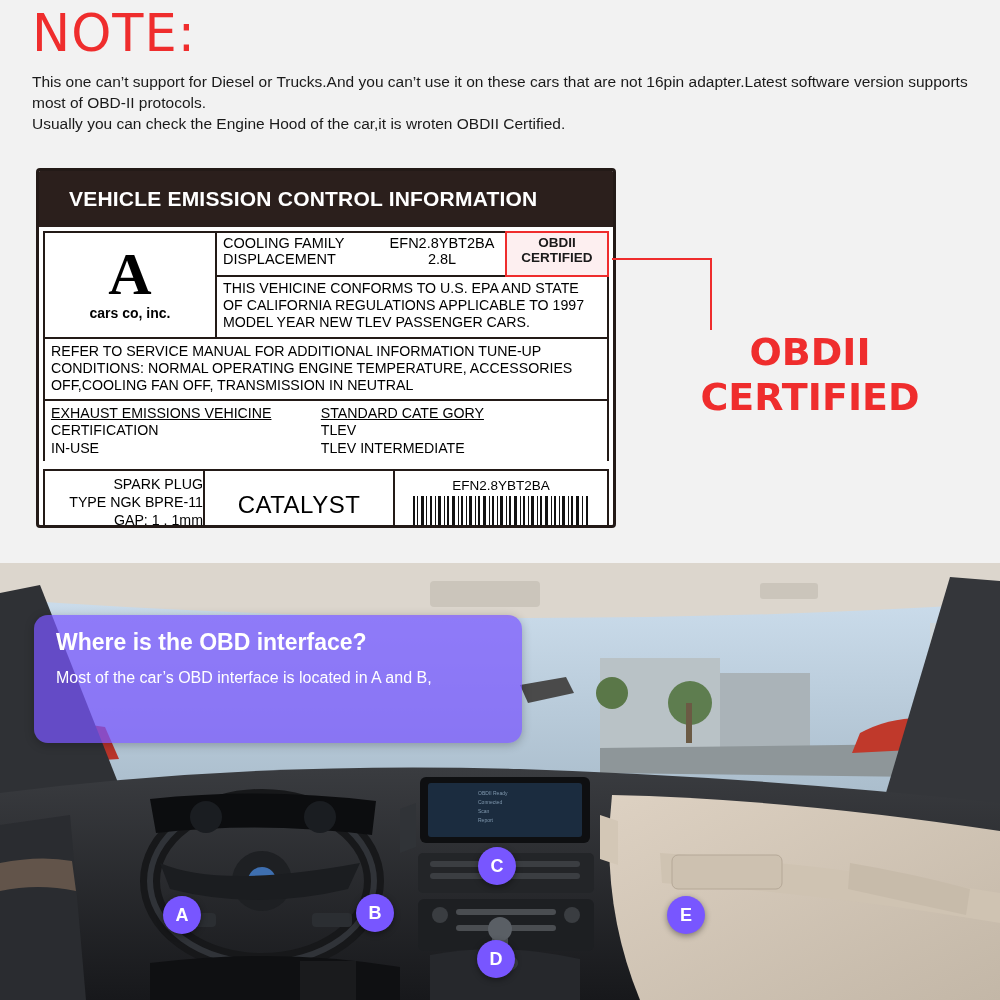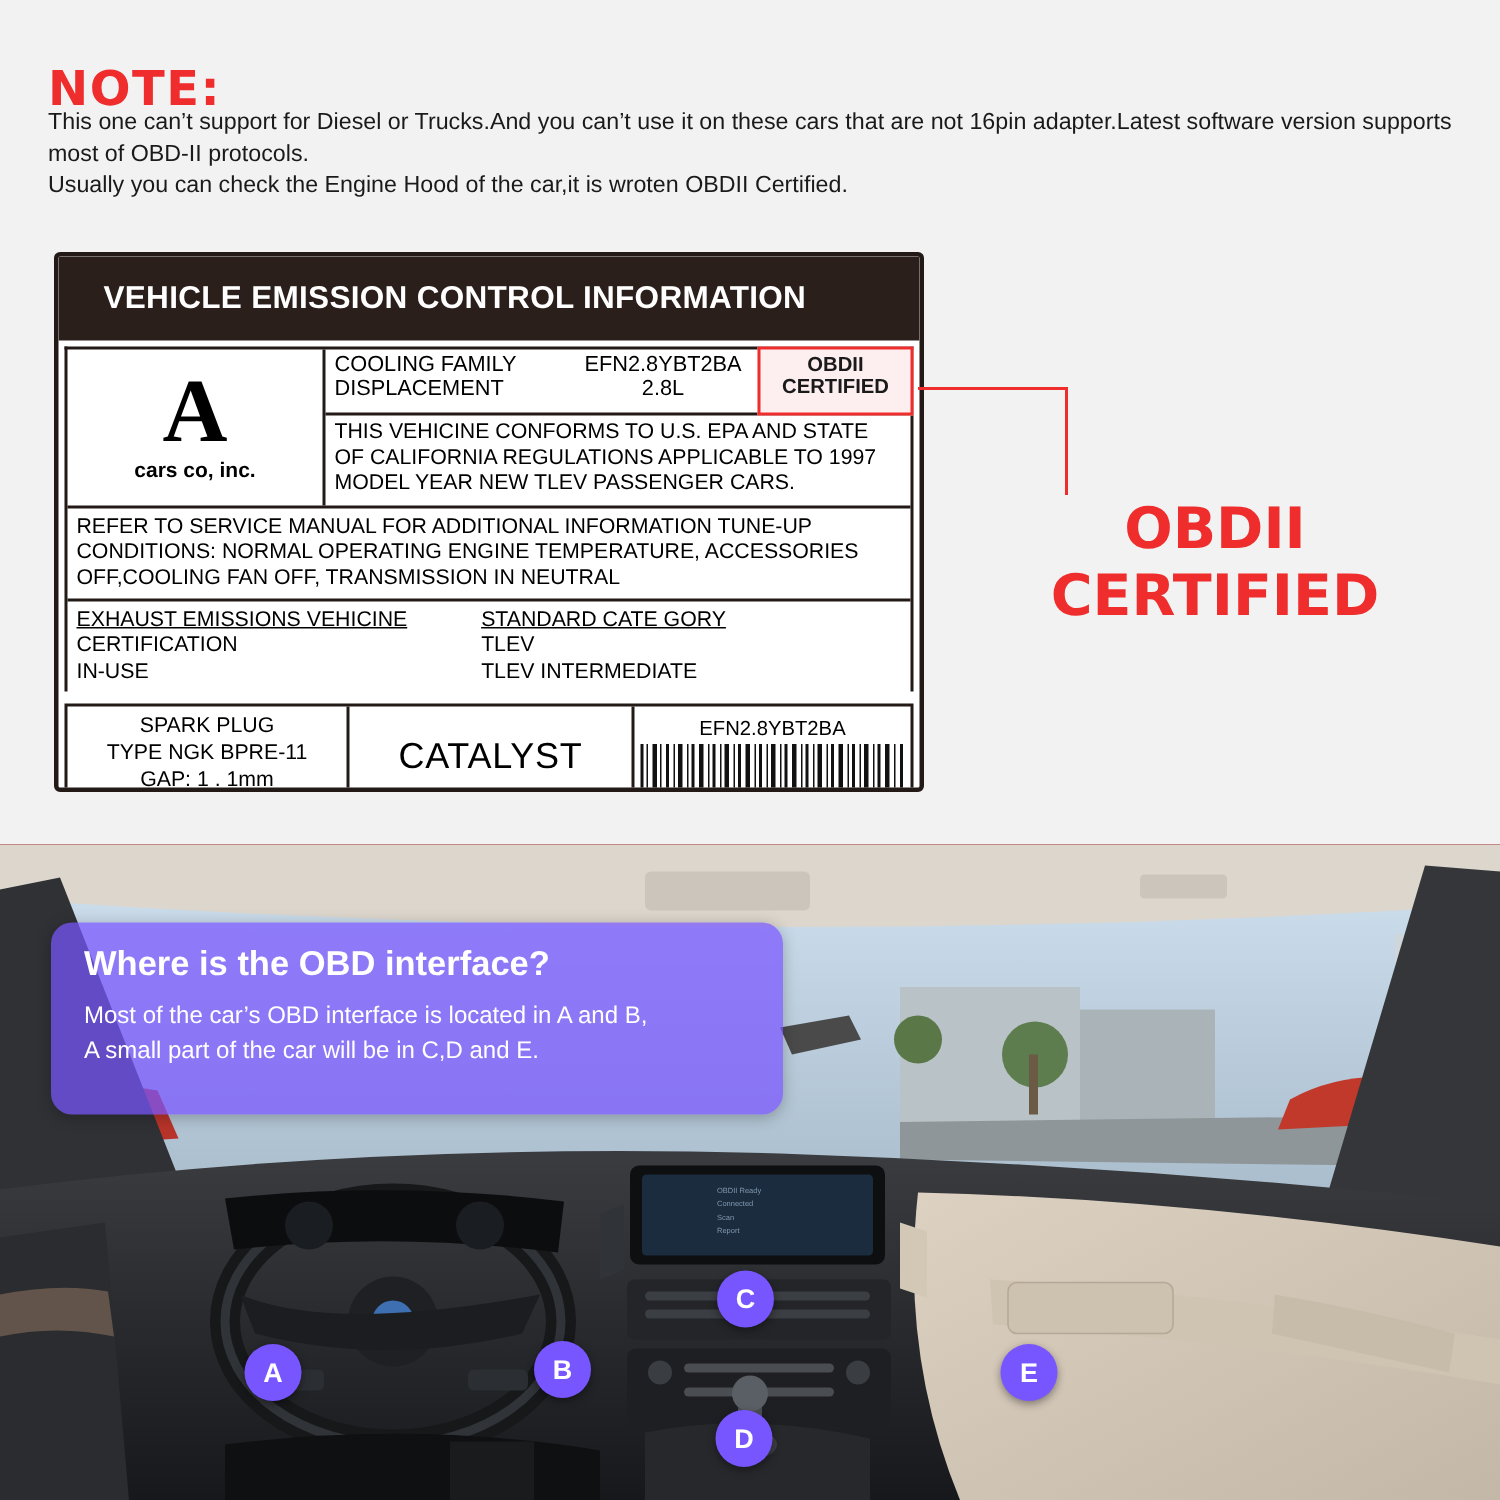--- a/index.html
+++ b/index.html
@@ -10,24 +10,23 @@
     font-family: "Liberation Sans", sans-serif;
     overflow: hidden;
   }
   .page { position: relative; width: 1000px; height: 1000px; background:#fff; }
 
   
   .top { position: relative; width: 1000px; height: 563px; background: #f2f2f2; }
 
   .note-title {
     position: absolute; left: 32px; top: 6px;
-    font-size: 32px; font-weight: 700; color: #ef2d2d;
+    font-size: 51px; font-weight: 400; color: #ef2d2d;
     letter-spacing: 1px; line-height: 1.1;
     font-family: "DejaVu Sans", sans-serif;
-    margin-top: 36px;
   }
 
   .note-body {
     position: absolute; left: 32px; top: 72px; width: 950px;
     font-size: 15.5px; color: #1a1a1a; line-height: 1.35;
   }
   .note-body p { margin: 0; }
 
   
   .label-card {
@@ -73,21 +72,21 @@
 
   .r2 { border-top: 2px solid #231a17; font-size: 14.2px; line-height: 1.2; padding: 4px 6px 5px 6px; }
 
   .r3 { border-top: 2px solid #231a17; display: flex; height: 62px; }
   .r3 .c { padding: 4px 6px; font-size: 14.2px; line-height: 1.22; }
   .r3 .c1 { width: 48%; }
   .r3 .c2 { flex: 1; }
   .u { text-decoration: underline; }
 
   .r4 { border-top: 2px solid #231a17; display: flex; height: 68px; }
-  .spark { width: 188px; border-right: 2px solid #231a17; text-align: center;
+  .spark { width: 160px; border-right: 2px solid #231a17; text-align: right;
            font-size: 14.2px; line-height: 1.25; padding-top: 5px; }
   .catalyst { width: 190px; border-right: 2px solid #231a17;
               display:flex; align-items:center; justify-content:center;
               font-size: 24px; letter-spacing: .5px; }
   .barcode-cell { flex: 1; display: flex; flex-direction: column; align-items: center; justify-content: center; }
   .barcode-text { font-size: 13.5px; margin-bottom: 3px; }
   .barcode { width: 180px; height: 36px; }
 
   
   .callout-line-h { position: absolute; left: 612px; top: 258px; width: 100px; height: 2px; background: #ef2d2d; }
@@ -343,21 +342,20 @@
       <path d="M0,262 L70,252 L86,437 L0,437 Z" fill="#2a2c30"></path>
       <path d="M0,300 q40,-8 72,-2 l4,30 q-38,-8 -76,0 z" fill="#caa07a" opacity=".35"></path>
 
       <path d="M150,400 Q280,384 400,404 L400,437 L150,437 Z" fill="#0f1012"></path>
       <rect x="300" y="398" width="56" height="39" fill="#1a1b1d"></rect>
     </svg>
 
     <div class="bubble">
       <h3>Where is the OBD interface?</h3>
       <p>Most of the car’s OBD interface is located in A and B,</p>
-      <p>A small part of the car will be in C,D and E.</p>
     </div>
 
     <div class="pin" id="pin0" style="left: 163px; top: 333px; background: rgb(120, 86, 255);">
         <span>A</span>
       </div>
     <div class="pin" id="pin1" style="left: 356px; top: 331px; background: rgb(120, 86, 255);">
         <span>B</span>
       </div>
     <div class="pin" id="pin2" style="left: 478px; top: 284px; background: rgb(120, 86, 255);">
         <span>C</span>

